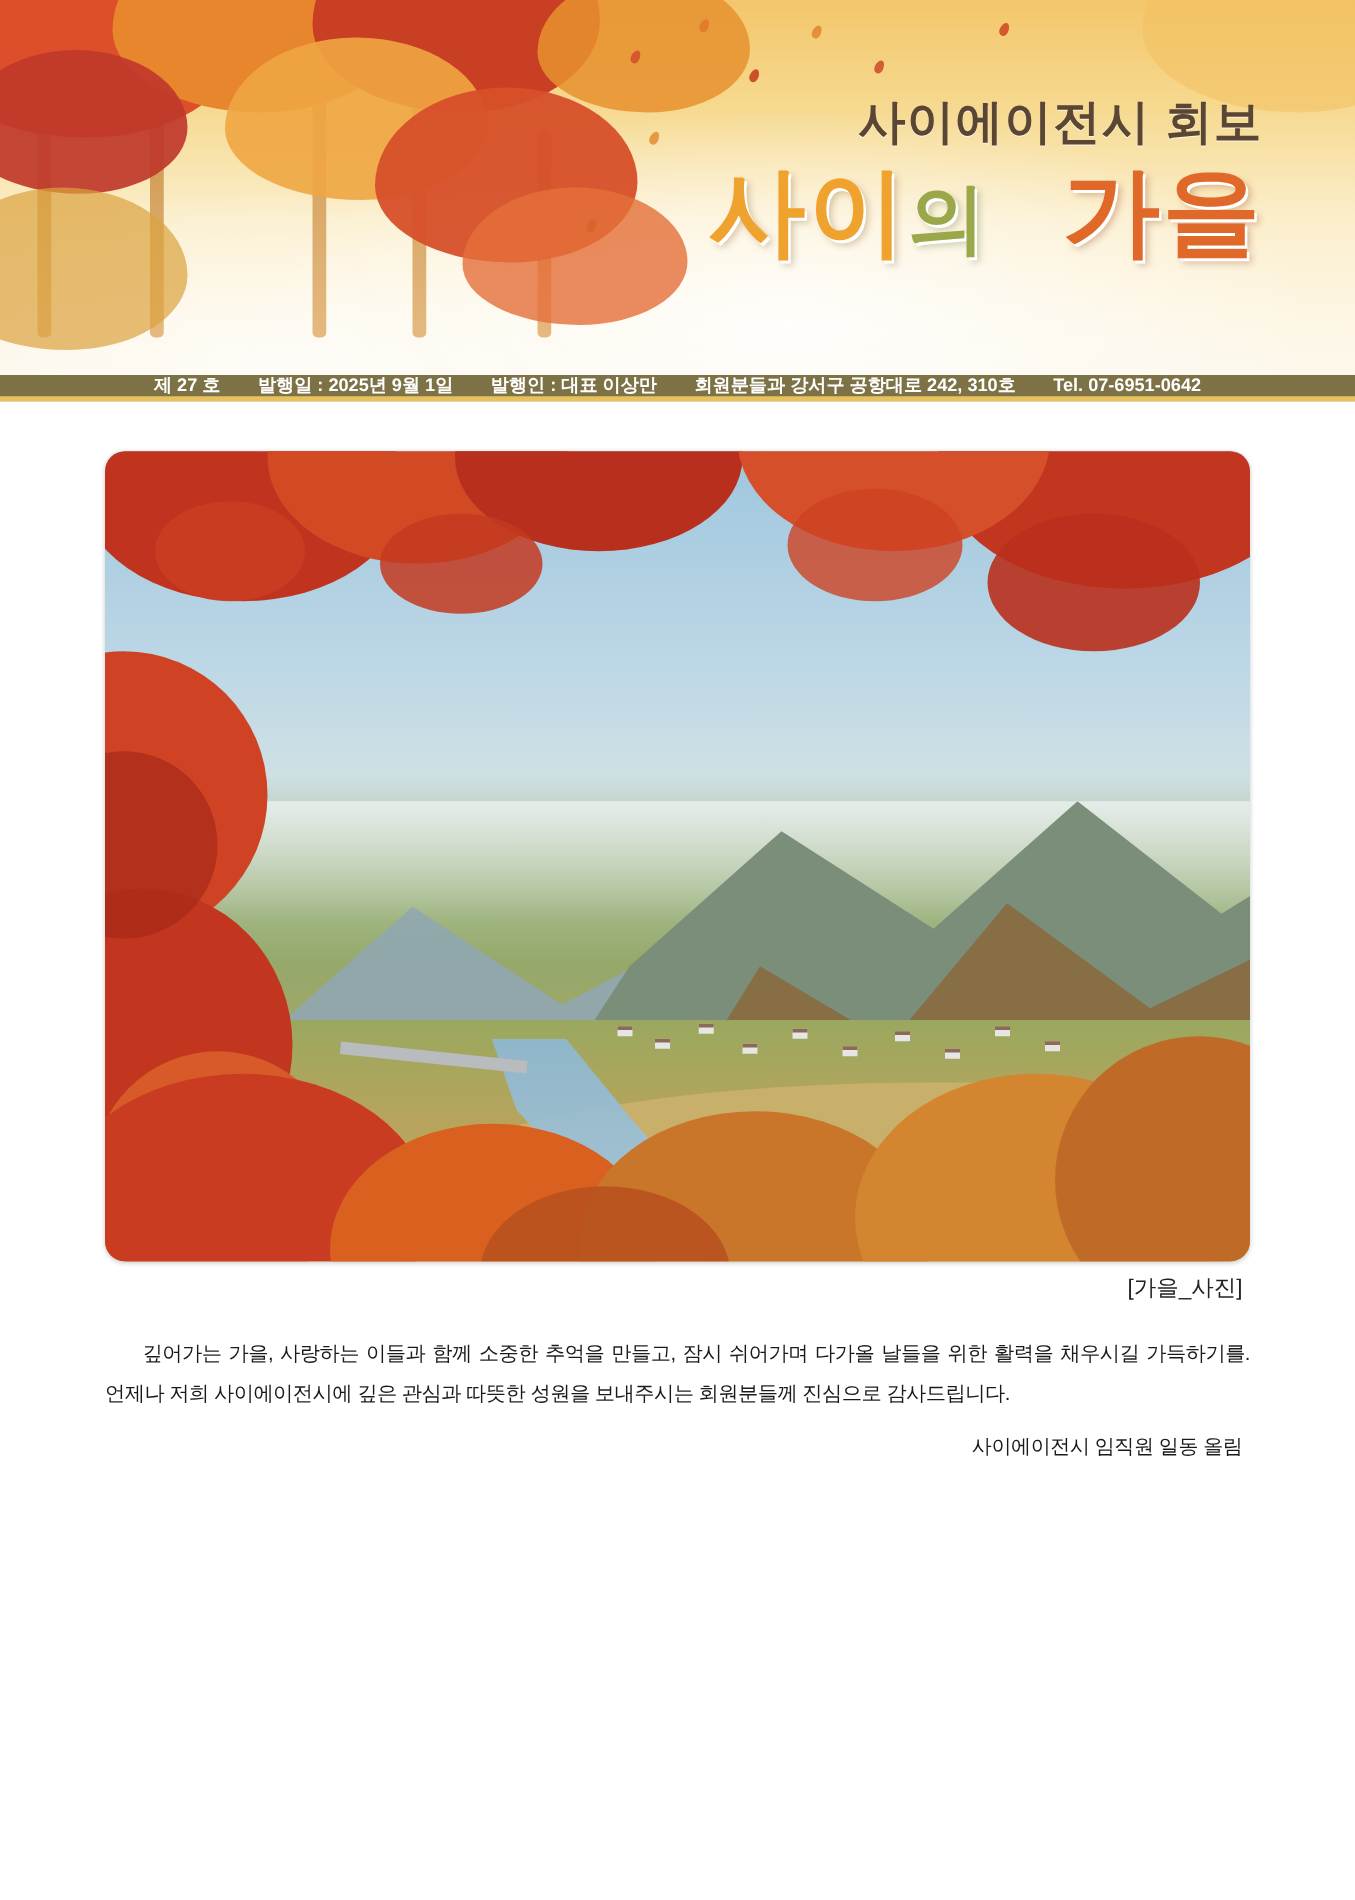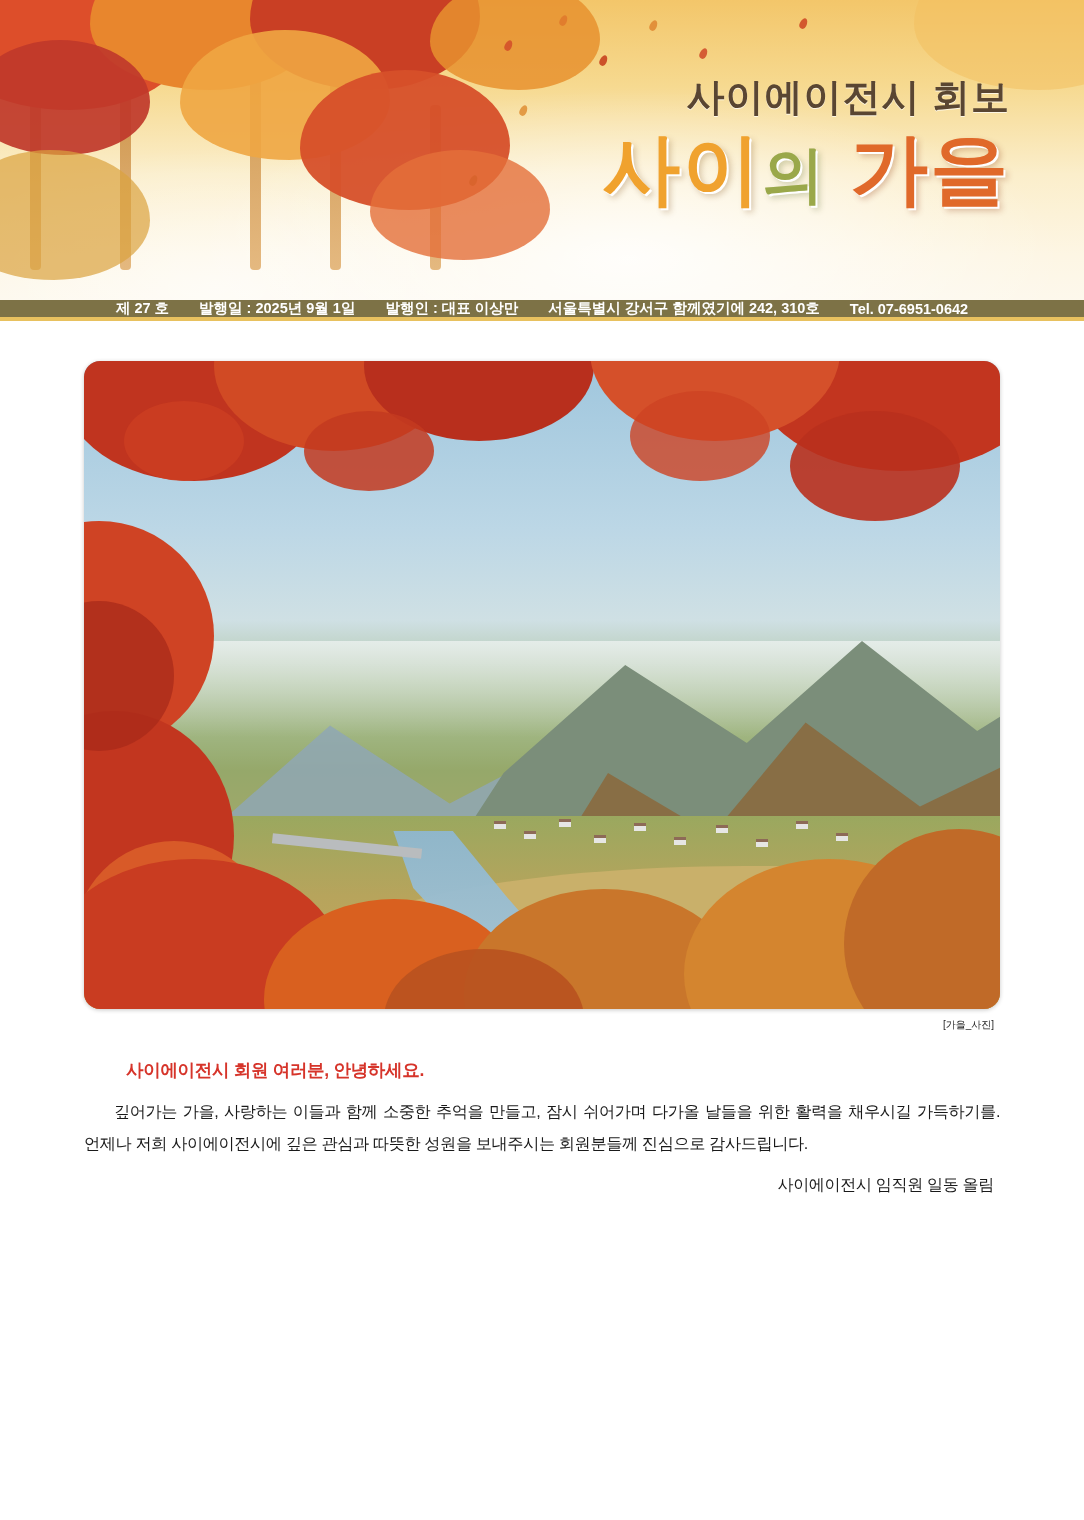--- a/index.html
+++ b/index.html
@@ -68,21 +68,21 @@
     text-shadow: 0 1px 0 rgba(255,255,255,.7);
   }
   .masthead-title {
     margin-top: 6px;
     font-size: 78px; font-weight: 700; line-height: 1.05;
     letter-spacing: 2px;
     white-space: nowrap;
   }
   .mt-a { color: #f0a22e; text-shadow: 2px 2px 0 #ffffff, 4px 4px 6px rgba(120,70,10,.28); }
   .mt-b { color: #9aa84a; text-shadow: 2px 2px 0 #ffffff, 4px 4px 6px rgba(70,90,20,.28); font-size: 62px; }
-  .mt-c { color: #e0692a; text-shadow: 2px 2px 0 #ffffff, 4px 4px 6px rgba(140,50,10,.3); }
+  .mt-c { color: #e0692a; text-shadow: 2px 2px 0 #ffffff, 4px 4px 6px rgba(140,50,10,.3); margin-left: 36px; }
 
   
   .infobar {
     width: 1084px; height: 21px;
     background: #7d7246;
     display: flex; align-items: center; justify-content: center;
     gap: 0;
     color: #ffffff;
     border-bottom: 4px solid #e8c15f;
   }
@@ -131,21 +131,21 @@
   .hut { position:absolute; width:12px; height:8px; background:#e6e6e4; border-top:3px solid #8d6a57; }
   
   .canopy-tl { position:absolute; left:-20px; top:-20px; width:520px; height:230px; }
   .canopy-tr { position:absolute; right:-20px; top:-30px; width:520px; height:260px; }
   .canopy-l { position:absolute; left:-40px; top:120px; width:300px; height:540px; }
   .canopy-b { position:absolute; left:0; bottom:-30px; width:916px; height:220px; }
   .pblob { position:absolute; border-radius:50%; }
 
   .photo-caption {
     text-align: right;
-    font-size: 10px;
+    font-size: 18px;
     color: #222222;
     margin-top: 9px;
     padding-right: 6px;
   }
 
   
   .letter { width: 916px; margin: 26px auto 0; }
   .greeting {
     color: #d6342a;
     font-size: 17.5px;
@@ -212,21 +212,21 @@
   </div>
 </div>
 
 <div class="infobar">
   <span>제 27 호</span>
   <i class="ib-gap"></i>
   <span>발행일 : 2025년 9월 1일</span>
   <i class="ib-gap"></i>
   <span>발행인 : 대표 이상만</span>
   <i class="ib-gap"></i>
-  <span>서울특별시 강서구 함께였기에 242, 310호</span>
+  <span>회원분들과 강서구 공항대로 242, 310호</span>
   <i class="ib-gap"></i>
   <span>Tel.  07-6951-0642</span>
 </div>
 
 <div class="photo-wrap">
   <div class="photo">
     <div class="mtn-haze"></div>
     <div class="mtn mtn1"></div>
     <div class="mtn mtn2"></div>
     <div class="mtn mtn3"></div>
@@ -274,16 +274,15 @@
       <div class="pblob" style="left:380px;top:70px;width:280px;height:210px;background:#c9762b;"></div>
       <div class="pblob" style="left:600px;top:40px;width:290px;height:230px;background:#d4852f;"></div>
       <div class="pblob" style="left:760px;top:10px;width:230px;height:230px;background:#c06a28;"></div>
       <div class="pblob" style="left:300px;top:130px;width:200px;height:140px;background:#b8521f;opacity:.9;"></div>
     </div>
   </div>
   <div class="photo-caption">[가을_사진]</div>
 </div>
 
 <div class="letter">
-  <div class="greeting">사이에이전시 회원 여러분, 안녕하세요.</div>
   <p>깊어가는 가을, 사랑하는 이들과 함께 소중한 추억을 만들고, 잠시 쉬어가며 다가올 날들을 위한 활력을 채우시길 가득하기를. 언제나 저희 사이에이전시에 깊은 관심과 따뜻한 성원을 보내주시는 회원분들께 진심으로 감사드립니다.</p>
   <div class="signoff">사이에이전시 임직원 일동 올림</div>
 </div>
 
 </body></html>

